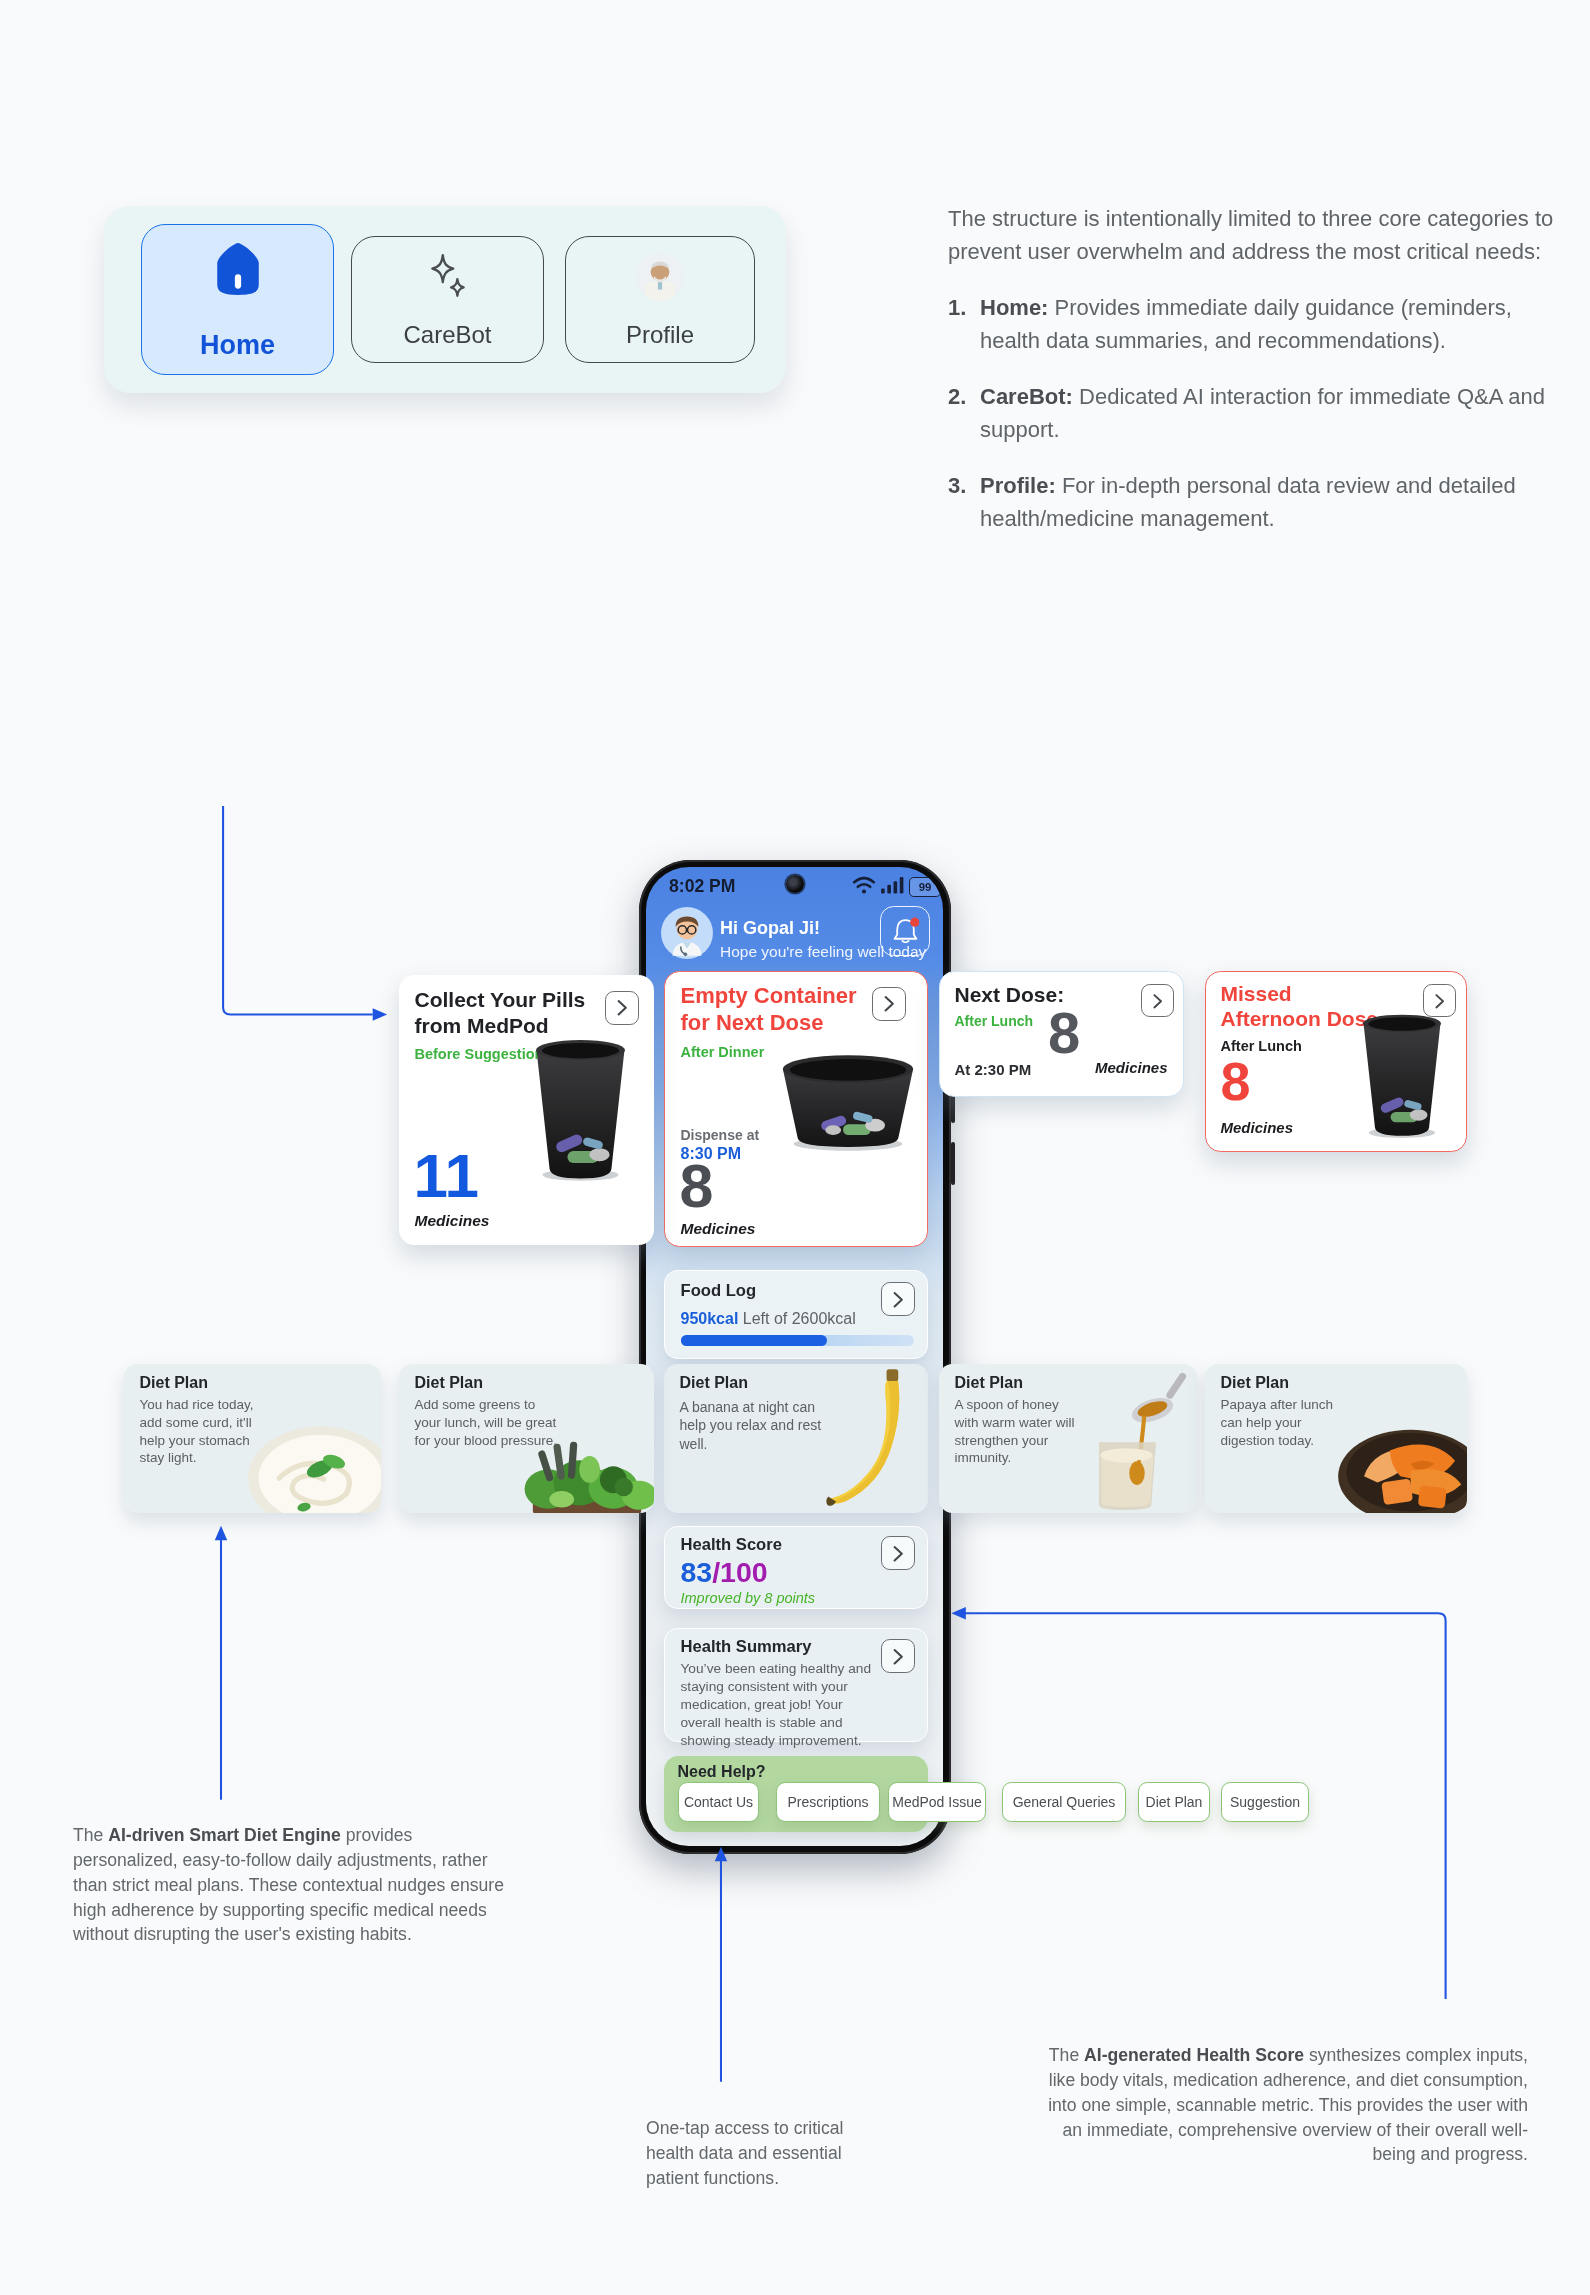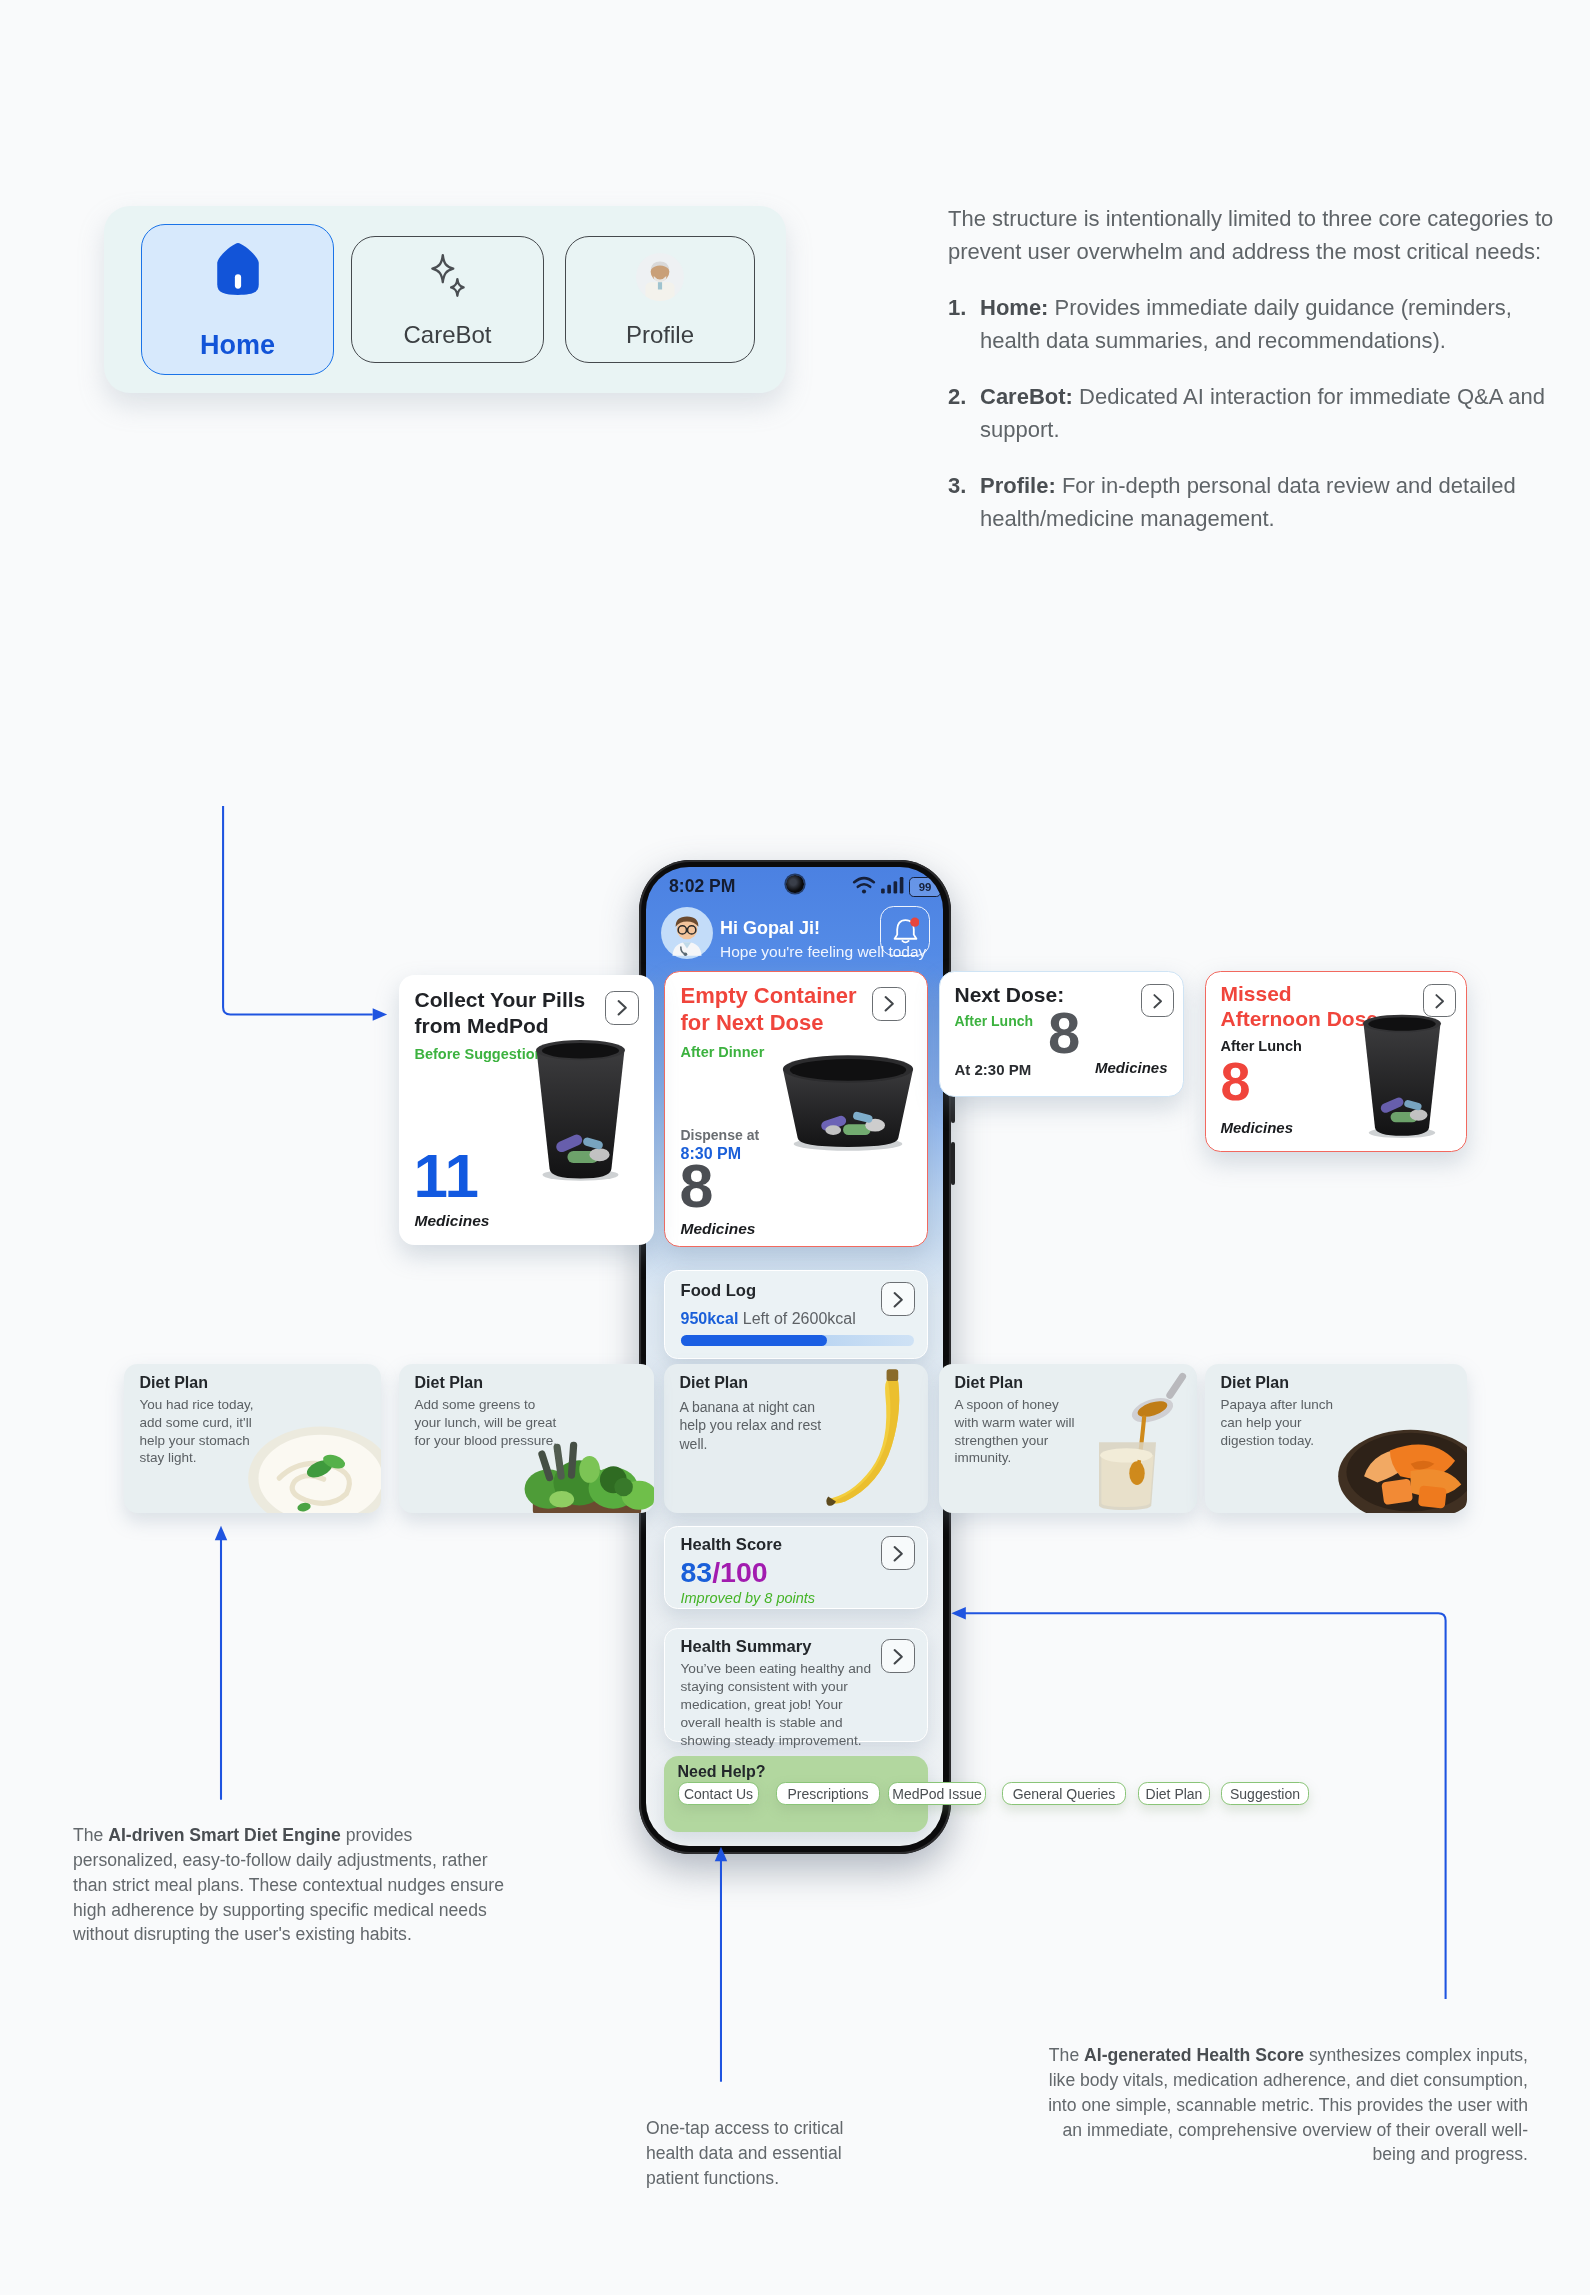--- a/index.html
+++ b/index.html
@@ -44,21 +44,21 @@
   .card{position:absolute;background:#ffffff;border-radius:15.5px;box-shadow:0 10.4px 23px rgba(125,145,165,.30);box-sizing:border-box;padding-left:6px;}
   .chev{position:absolute;width:32px;height:32px;border:1.3px solid #6b6f73;border-radius:8.8px;display:flex;align-items:center;justify-content:center;background:rgba(255,255,255,.65);}
   .chev svg{display:block;}
   .c-title{position:absolute;font-weight:700;line-height:1.2;}
   .sched-green{position:absolute;font-size:14.5px;font-weight:700;color:#3cb23f;}
   .bignum{position:absolute;font-weight:800;line-height:1;}
   .medlabel{position:absolute;font-size:15.5px;font-style:italic;font-weight:700;color:#1a1c1f;}
   .tile{position:absolute;border-radius:13.5px;box-sizing:border-box;box-shadow:0 8.3px 18.6px rgba(130,150,170,.25);}
   .tile-title{position:absolute;left:15.5px;top:10.4px;font-size:16px;font-weight:700;color:#23272b;}
   .tile-text{position:absolute;left:15.5px;font-size:13.5px;line-height:1.32;color:#5b6064;}
-  .chip{position:absolute;height:23px;background:#ffffff;border:1.3px solid #8ac578;border-radius:9.3px;display:flex;align-items:center;justify-content:center;font-size:14px;color:#4a4e52;box-shadow:0 5.2px 11.4px rgba(130,160,120,.25);box-sizing:border-box;}
+  .chip{position:absolute;height:40px;background:#ffffff;border:1.3px solid #8ac578;border-radius:9.3px;display:flex;align-items:center;justify-content:center;font-size:14px;color:#4a4e52;box-shadow:0 5.2px 11.4px rgba(130,160,120,.25);box-sizing:border-box;}
   .arrowlayer{left:0;top:0;width:1590px;height:2295px;pointer-events:none;z-index:60;}
 </style>
 </head>
 <body>
 
 <div id="canvas">
 
 
   <div class="abs navwrap">
     <div class="pill pill-home">

